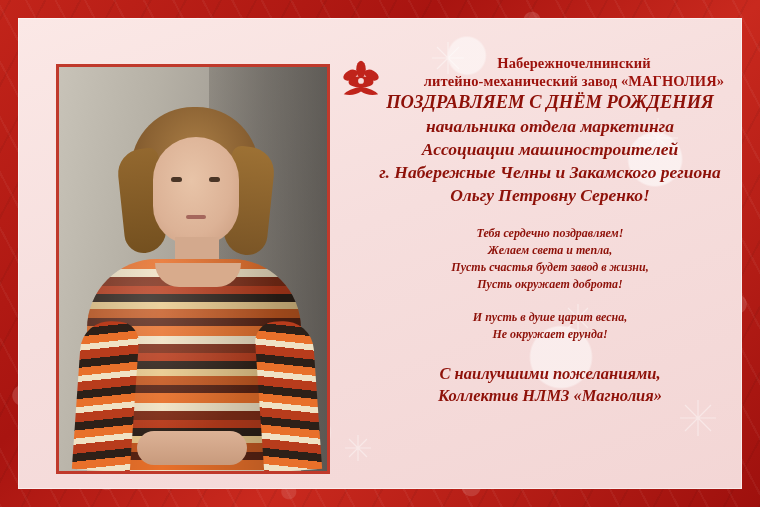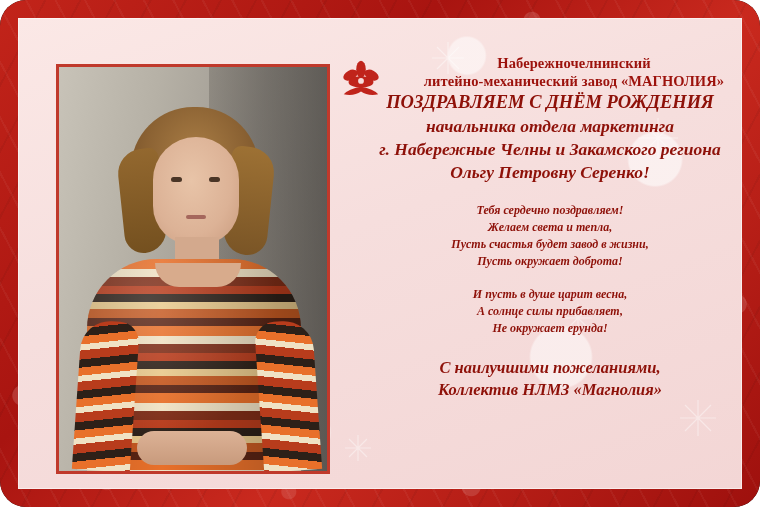--- a/index.html
+++ b/index.html
@@ -7,21 +7,20 @@
     padding: 0;
     background: #ffffff;
   }
   .card {
     position: relative;
     width: 760px;
     height: 507px;
     overflow: hidden;
     background: #000000;
     font-family: "Liberation Serif", serif;
-    border-radius: 26px;
   }
   
   .border-bg {
     position: absolute;
     inset: 0;
     background:
       radial-gradient(circle at 8% 12%, rgba(255,255,255,0.18) 0 9px, transparent 10px),
       radial-gradient(circle at 26% 5%, rgba(255,255,255,0.13) 0 7px, transparent 8px),
       radial-gradient(circle at 46% 9%, rgba(255,255,255,0.10) 0 6px, transparent 7px),
       radial-gradient(circle at 70% 4%, rgba(255,255,255,0.14) 0 8px, transparent 9px),
@@ -296,34 +295,34 @@
 
     <div class="text-col">
       <div class="company">
         <div>Набережночелнинский</div>
         <div>литейно-механический завод «МАГНОЛИЯ»</div>
       </div>
 
       <div class="headline">
         <div class="big">ПОЗДРАВЛЯЕМ С ДНЁМ РОЖДЕНИЯ</div>
         <div>начальника отдела маркетинга</div>
+        <div>Ассоциации машиностроителей</div>
         <div class="nowrap">г. Набережные Челны и Закамского региона</div>
         <div>Ольгу Петровну Серенко!</div>
       </div>
 
       <div class="verse">
         <div>Тебя сердечно поздравляем!</div>
         <div>Желаем света и тепла,</div>
         <div>Пусть счастья будет завод в жизни,</div>
         <div>Пусть окружает доброта!</div>
       </div>
 
       <div class="verse">
         <div>И пусть в душе царит весна,</div>
-        <div>А солнце силы прибавляет,</div>
         <div>Не окружает ерунда!</div>
       </div>
 
       <div class="signoff">
         <div>С наилучшими пожеланиями,</div>
         <div>Коллектив НЛМЗ «Магнолия»</div>
       </div>
     </div>
   </div>
 </div>

